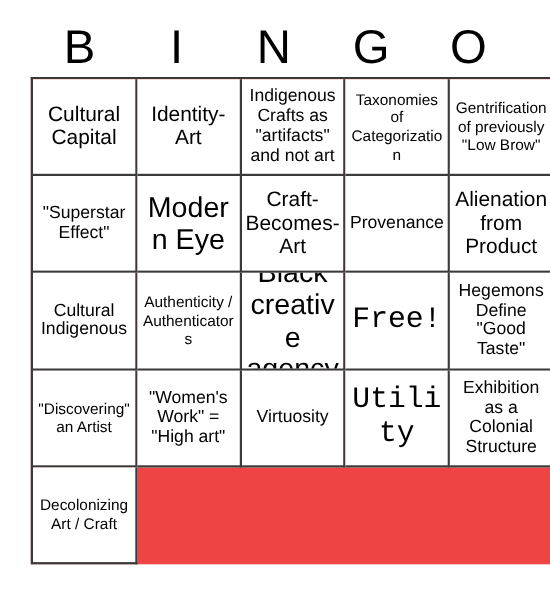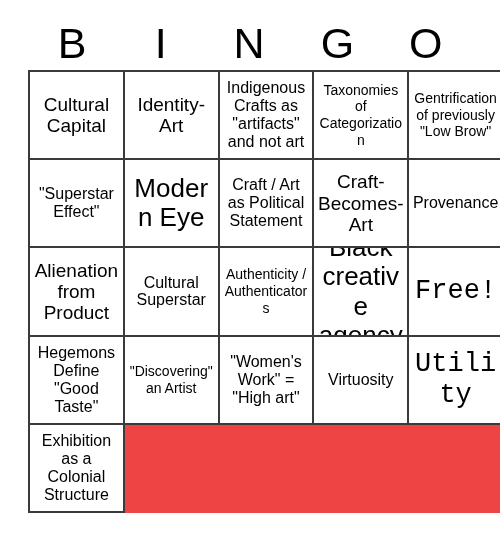--- a/index.html
+++ b/index.html
@@ -124,35 +124,32 @@
 
     <div class="cell fs-xs">
         <span class="txt">Gentrification of previously "Low Brow"</span>
       </div>
     <div class="cell fs-md">
         <span class="txt">"Superstar Effect"</span>
       </div>
     <div class="cell fs-xl">
         <span class="txt">Modern Eye</span>
       </div>
-    <div class="cell fs-md">
-        <span class="txt">Craft / Art as Political Statement</span>
-      </div>
 
     <div class="cell fs-lg">
         <span class="txt">Craft-Becomes-Art</span>
       </div>
     <div class="cell fs-md">
         <span class="txt">Provenance</span>
       </div>
     <div class="cell fs-lg">
         <span class="txt">Alienation from Product</span>
       </div>
     <div class="cell fs-md">
-        <span class="txt">Cultural Superstar</span>
+        <span class="txt">Cultural Indigenous</span>
       </div>
 
     <div class="cell fs-xs">
         <span class="txt">Authenticity / Authenticators</span>
       </div>
     <div class="cell fs-xl">
         <span class="txt">Black creative agency</span>
       </div>
     <div class="cell fs-xxl">
         <span class="txt">Free!</span>
@@ -169,15 +166,18 @@
       </div>
     <div class="cell fs-md">
         <span class="txt">Virtuosity</span>
       </div>
     <div class="cell fs-xxl">
         <span class="txt">Utility</span>
       </div>
     <div class="cell fs-md">
         <span class="txt">Exhibition as a Colonial Structure</span>
       </div>
+    <div class="cell fs-xs">
+        <span class="txt">Decolonizing Art / Craft</span>
+      </div>
   </div>
 
 </div>
 
 </body></html>

